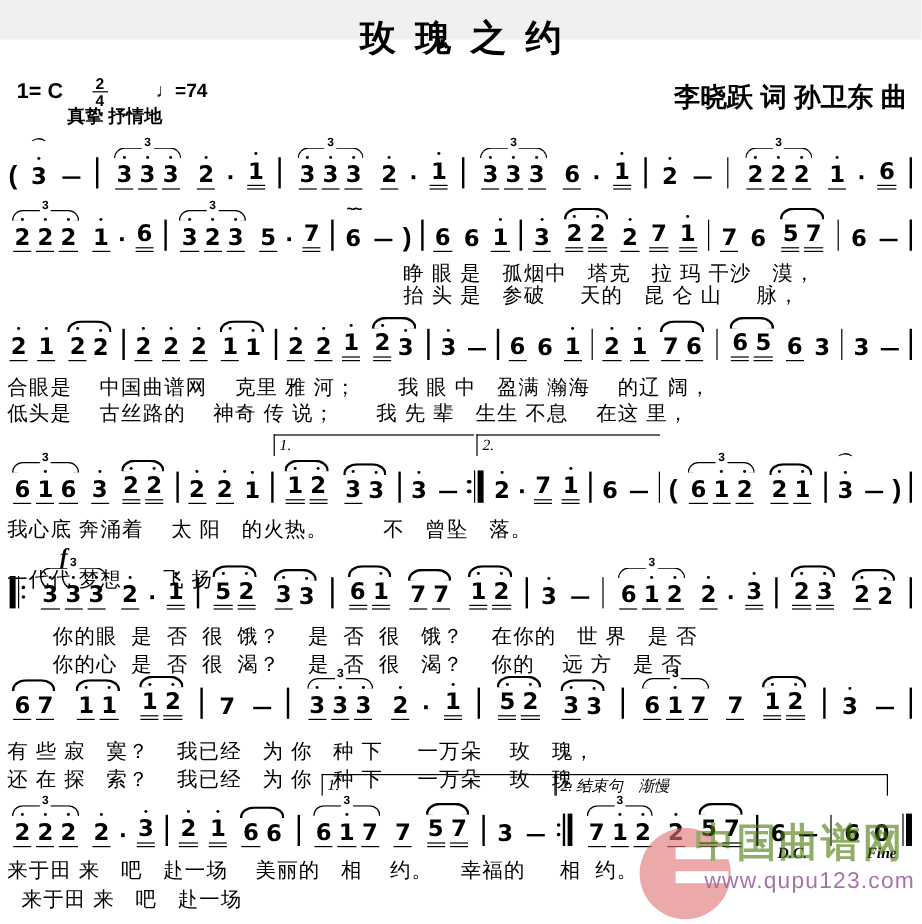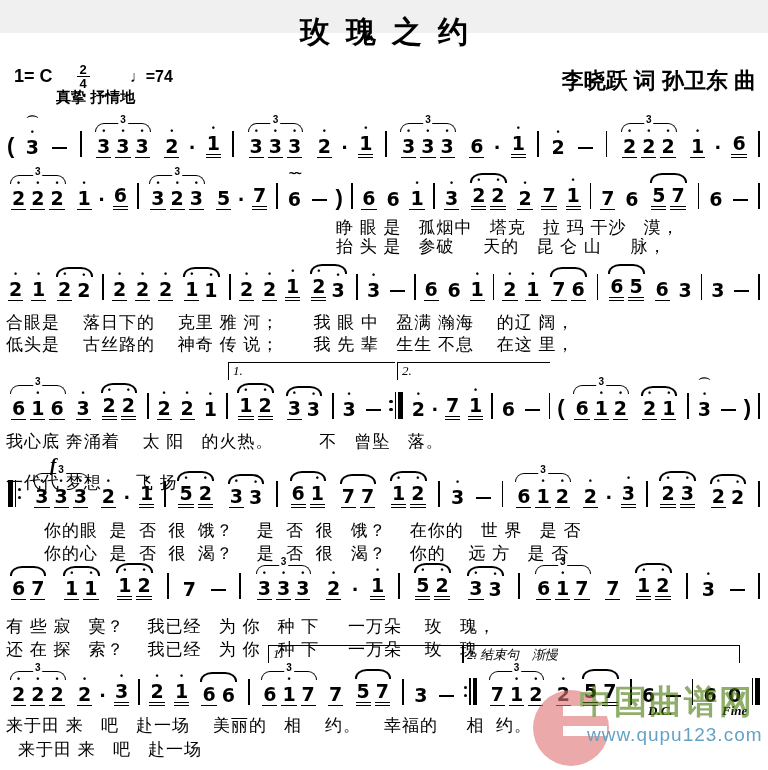--- a/index.html
+++ b/index.html
@@ -991,36 +991,36 @@
         </span>
         <span class="rep">
           <span class="bthin"></span>
           <span class="bthick"></span>
         </span>
       </div>
     </div>
   <div id="lyrics-root">
       <div class="lyr" style="left: 336px; top: 218px;">睁 眼 是   孤烟中   塔克   拉 玛 干沙   漠，</div>
       <div class="lyr" style="left: 336px; top: 226px; margin-top: 11px;">抬 头 是   参破     天的   昆 仑 山     脉，</div>
-      <div class="lyr" style="left: 6px; top: 313px;">合眼是    落日下的    克里 雅 河；      我 眼 中   盈满 瀚海    的辽 阔，</div>
+      <div class="lyr" style="left: 6px; top: 313px;">合眼是    中国曲谱网    克里 雅 河；      我 眼 中   盈满 瀚海    的辽 阔，</div>
       <div class="lyr" style="left: 6px; top: 335px;">低头是    古丝路的    神奇 传 说；      我 先 辈   生生 不息    在这 里，</div>
       <div class="lyr" style="left: 6px; top: 432px;">我心底 奔涌着    太 阳   的火热。        不   曾坠   落。</div>
       <div class="lyr" style="left: 6px; top: 455px; margin-top: 18px;">一代代 梦想      飞 扬</div>
       <div class="lyr" style="left: 44px; top: 521px;">你的眼  是  否  很  饿？    是  否  很   饿？    在你的   世 界   是 否</div>
       <div class="lyr" style="left: 44px; top: 544px;">你的心  是  否  很  渴？    是  否  很   渴？    你的    远 方   是 否</div>
       <div class="lyr" style="left: 6px; top: 617px;">有 些 寂   寞？    我已经   为 你   种 下     一万朵    玫   瑰，</div>
       <div class="lyr" style="left: 6px; top: 640px;">还 在 探   索？    我已经   为 你   种 下     一万朵    玫   瑰，</div>
       <div class="lyr" style="left: 6px; top: 716px;">来于田 来   吧   赴一场    美丽的   相    约。    幸福的     相  约。</div>
       <div class="lyr" style="left: 18px; top: 740px; text-align: right;">来于田 来   吧   赴一场</div>
     </div>
   <div id="volta-root">
       <div class="volta" style="left: 228px; top: 362px; width: 162px;">1.</div>
       <div class="volta" style="left: 397px; top: 362px; width: 148px;">2.</div>
       <div class="volta closed" style="left: 268px; top: 645px; width: 190px;">1.</div>
       <div class="volta closed" style="left: 462px; top: 645px; width: 272px;">2. 结束句    渐慢</div>
     </div>
 
   <div class="wm">
     <div class="wm-circle" style="background: rgb(224, 117, 117);"></div>
     <div class="wm-text" style="color: #4d7c0f;">中国曲谱网</div>
-    <div class="wm-url" style="color: #0369a1;">www.qupu123.com</div>
+    <div class="wm-url" style="color: #701a75;">www.qupu123.com</div>
   </div>
 </div>
 
 </body></html>

